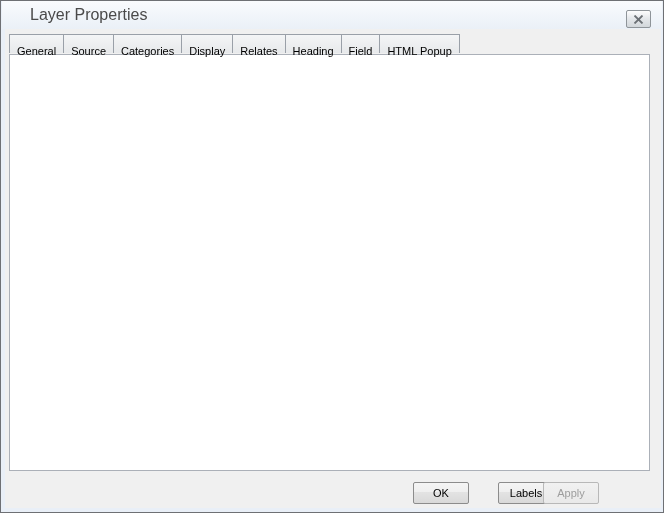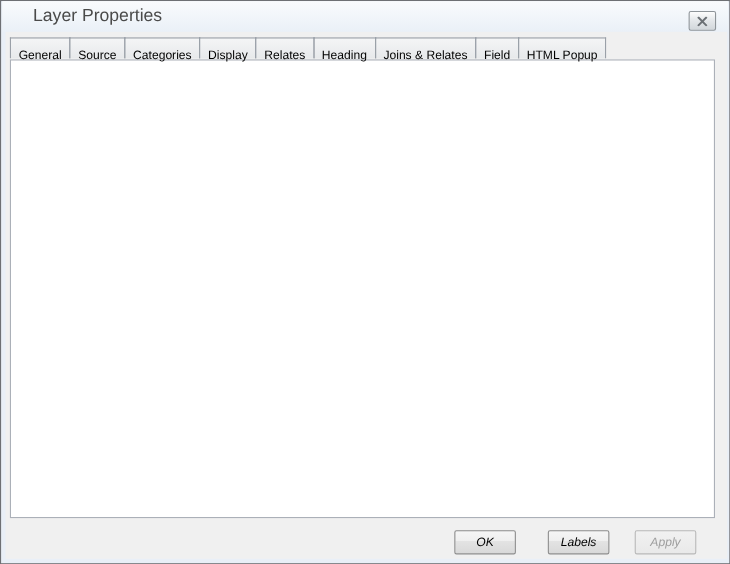--- a/index.html
+++ b/index.html
@@ -77,21 +77,21 @@
 
   .updown{position:absolute;width:25px;height:25px;border:1px solid #B5B5B5;border-radius:2px;
           background:linear-gradient(#EDEDED,#DCDCDC);display:flex;align-items:center;justify-content:center;}
 
   .actions .btn{position:absolute;height:22px;top:0;}
   .actions{position:absolute;left:0;top:322px;width:656px;height:22px;}
   .caret-down{width:0;height:0;border:4px solid transparent;border-top-color:#333;
               border-bottom-width:0;margin-left:7px;margin-top:2px;}
   .mn{text-decoration:underline;}
 
-  .footer-btn{position:absolute;top:453px;width:56px;height:22px;font-style:italic;}
+  .footer-btn{position:absolute;top:453px;width:56px;height:22px;}
 </style>
 </head>
 <body>
 
 <div class="window">
   <div class="titlebar">
     <span class="title">Layer Properties</span>
   </div>
   <div class="close-btn">
     <svg width="11" height="9" viewBox="0 0 11 9">
@@ -102,21 +102,20 @@
   <div class="content">
     <div class="panel"></div>
 
     <div class="tabs">
       <div class="tab">General</div>
       <div class="tab">Source</div>
       <div class="tab">Categories</div>
       <div class="tab">Display</div>
       <div class="tab">Relates</div>
       <div class="tab">Heading</div>
-      <div class="tab">Joins &amp; Relates</div>
       <div class="tab">Field</div>
       <div class="tab">HTML Popup</div>
     </div>
 
     <div class="show-label">Show:</div>
 
     <div class="listbox">
       <div class="tree-vline"></div>
       <div class="li b">Features</div>
       <div class="li b">Categories</div>
@@ -246,15 +245,15 @@
       <div class="btn" style="left:486px;width:80px;">
         <span>Adva</span>
           <span class="mn">n</span>
           <span>ced</span>
         <span class="caret-down"></span>
       </div>
     </div>
 
     <div class="btn footer-btn" style="left:408px;">OK</div>
     <div class="btn footer-btn" style="left:493px;">Labels</div>
-    <div class="btn footer-btn disabled" style="left:572px;">Apply</div>
+    <div class="btn footer-btn disabled" style="left:538px;">Apply</div>
   </div>
 </div>
 
 </body></html>

